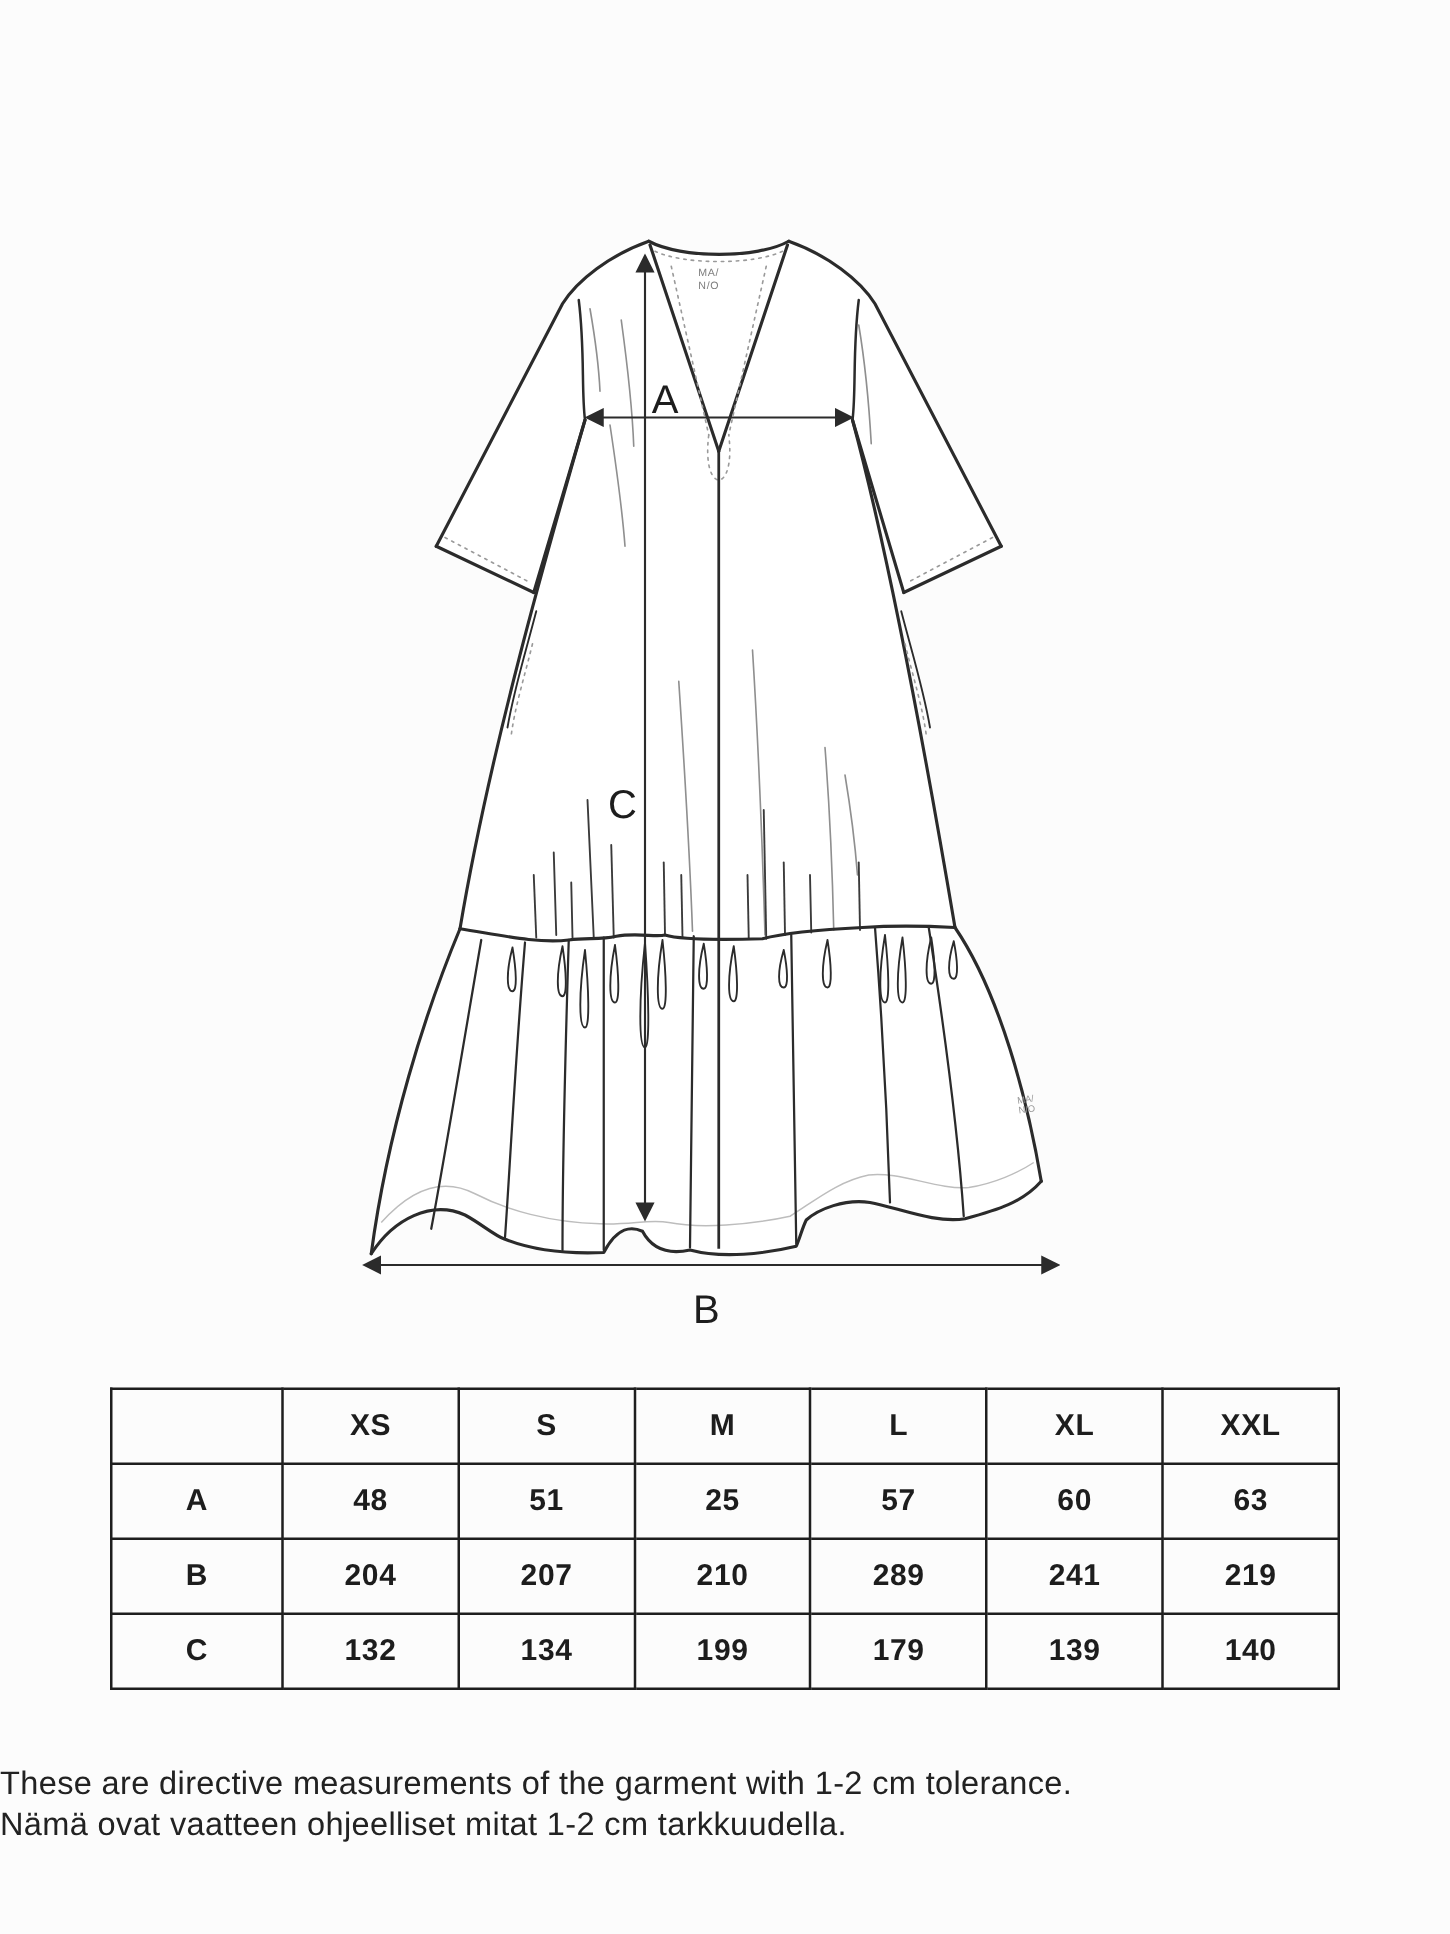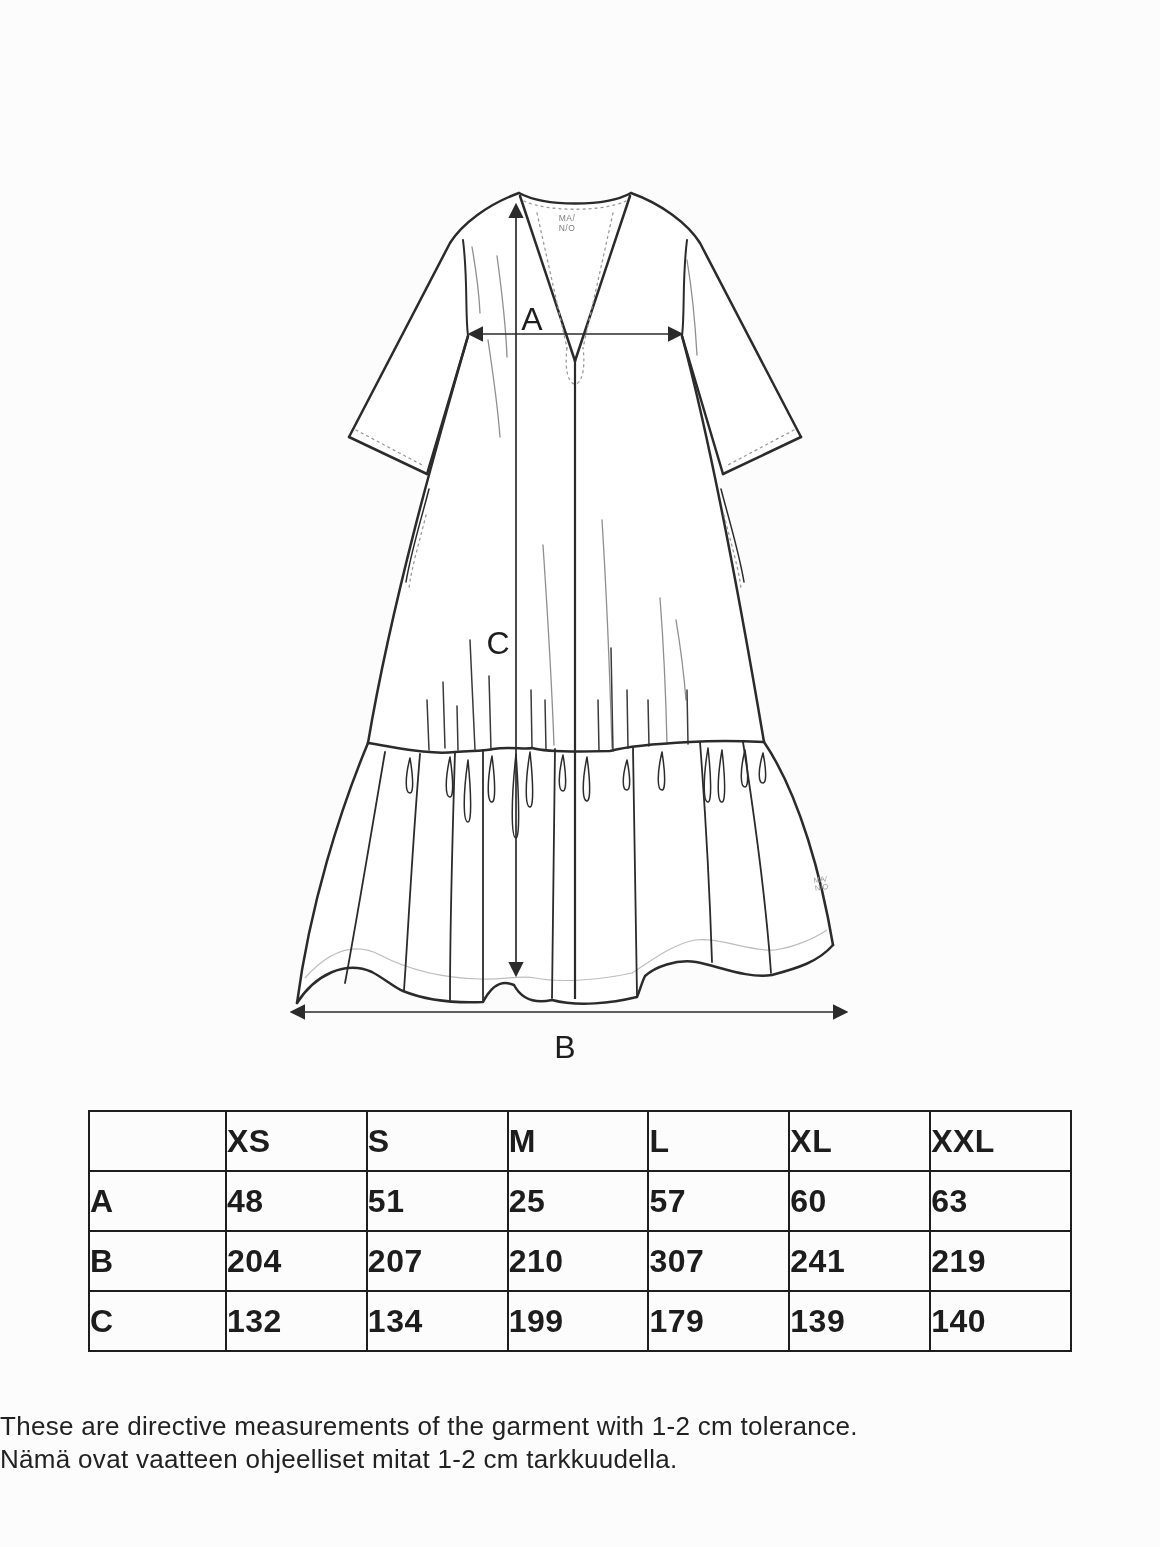--- a/index.html
+++ b/index.html
@@ -17,23 +17,23 @@
   .size-table{
     position:absolute;
     left:88px;top:1110px;
     width:984px;height:232px;
     border-collapse:collapse;
     table-layout:fixed;
     background:#fcfcfc;
   }
   .size-table th,.size-table td{
     border:2.5px solid #1e1e1e;
-    text-align:left;
+    text-align:center;
     vertical-align:middle;
-    font-size:32px;
+    font-size:24px;
     font-weight:700;
     letter-spacing:0.5px;
     color:#1d1d1d;
     padding:0;
     height:58px;
   }
   .size-table col.label-col{width:137px;}
 
   .footer-note{
     position:absolute;
@@ -245,21 +245,21 @@
         <td>25</td>
         <td>57</td>
         <td>60</td>
         <td>63</td>
       </tr>
       <tr>
         <td>B</td>
         <td>204</td>
         <td>207</td>
         <td>210</td>
-        <td>307</td>
+        <td>289</td>
         <td>241</td>
         <td>219</td>
       </tr>
       <tr>
         <td>C</td>
         <td>132</td>
         <td>134</td>
         <td>199</td>
         <td>179</td>
         <td>139</td>

